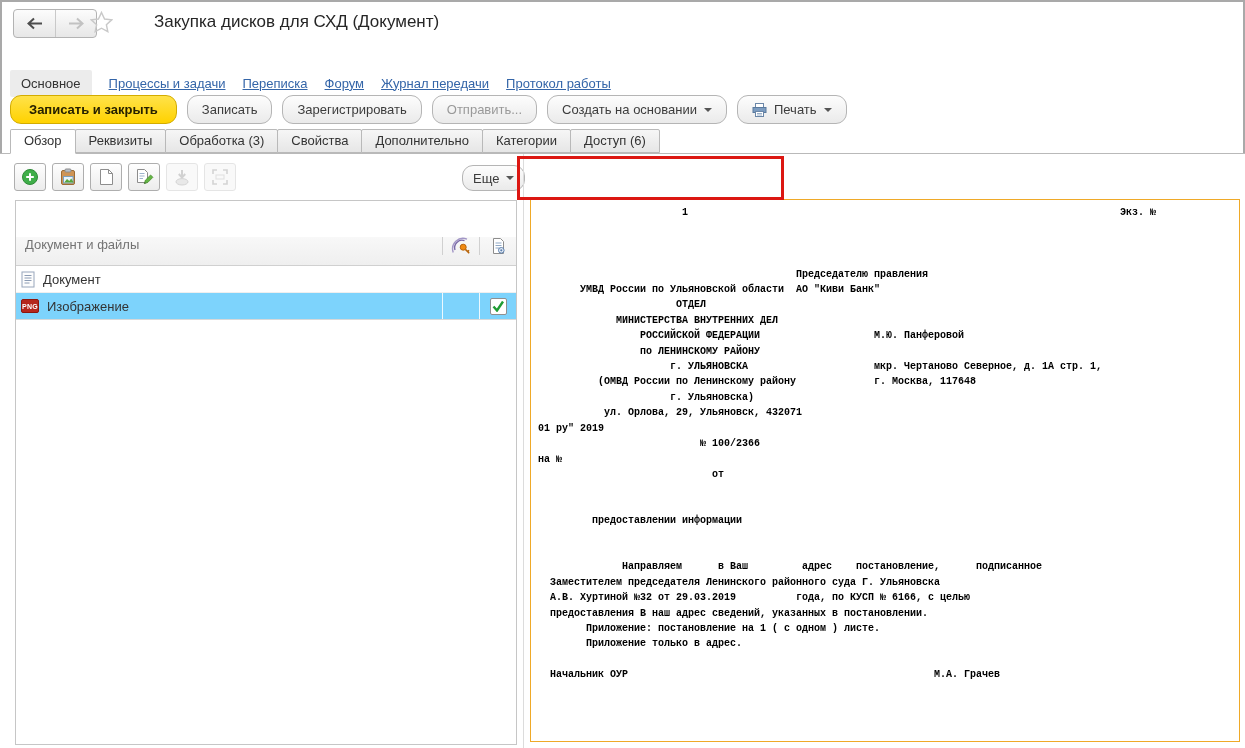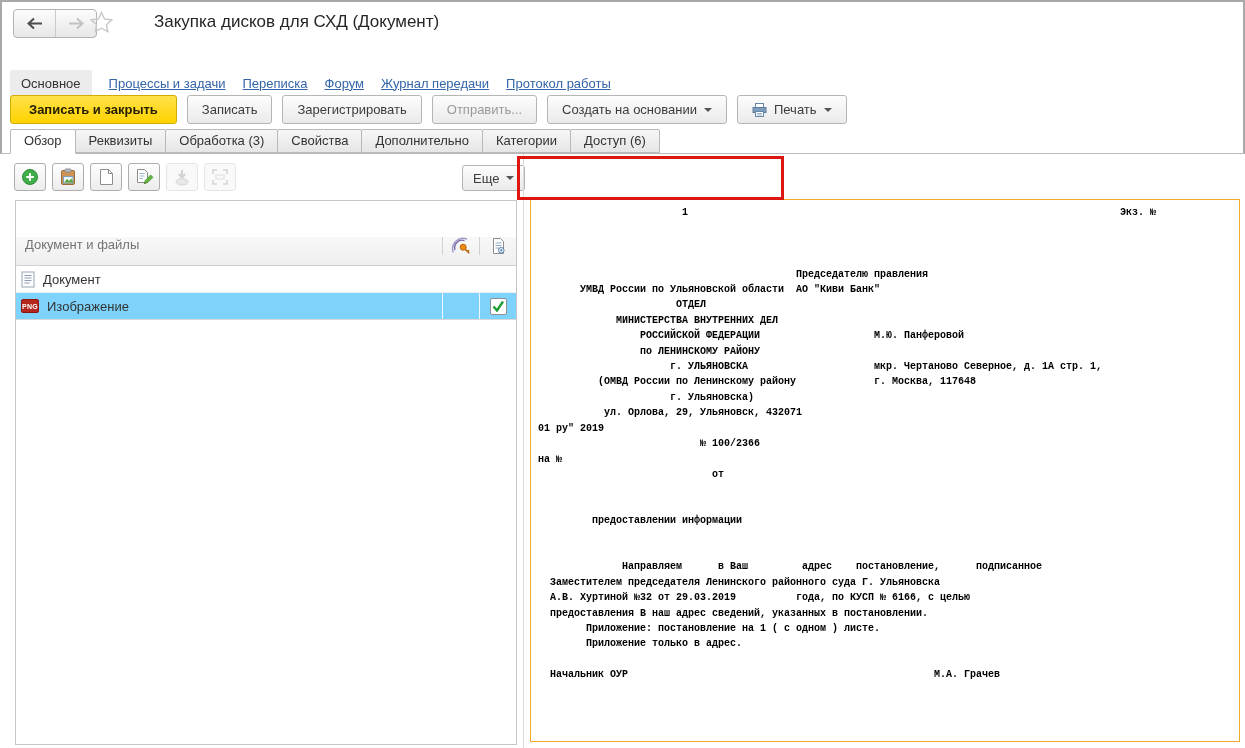--- a/index.html
+++ b/index.html
@@ -14,21 +14,21 @@
   .nav-btn{ width:41px; height:27px; display:flex; align-items:center; justify-content:center; cursor:pointer; }
   .nav-btn + .nav-btn{ border-left:1px solid #c9c9c9; }
   .star{ position:absolute; left:90px; top:11px; cursor:pointer; }
   .title{ position:absolute; left:122px; top:12px; font-size:17px; color:#262626;margin-left:32px; }
   
   .navbar{ position:absolute; left:10px; top:48px; height:30px; display:flex; align-items:center; gap:17px; font-size:13px;margin-top:20px; }
   .nav-active{ background:#ececec; padding:6px 11px; border-radius:2px; color:#333; }
   .nav-link{ color:#3465a8; text-decoration:underline; cursor:pointer; }
   
   .cmdbar{ position:absolute; left:10px; top:95px; display:flex; gap:10px; align-items:center; }
-  .btn{ height:29px; padding:0 14px; border:1px solid #b5b5b5; border-radius:3px;
+  .btn{ height:29px; padding:0 14px; border:1px solid #b5b5b5; border-radius:11px;
     background:linear-gradient(#fdfdfd,#eaeaea); font-size:13px; color:#3c3c3c;
     display:inline-flex; align-items:center; gap:7px; font-family:inherit; cursor:pointer; }
   .btn.primary{ background:linear-gradient(#ffe24a,#ffd200); border-color:#d3ac00; font-weight:bold; color:#262000; padding:0 18px;}
   .btn.disabled{ color:#999; }
   .caret{ width:0; height:0; border-left:4px solid transparent; border-right:4px solid transparent; border-top:4px solid #555; }
   
   .tabstrip{ position:absolute; left:0; right:0; top:129px; height:25px; padding-left:10px;
     display:flex; align-items:flex-end; border-bottom:1px solid #b9b9b9; }
   .tab{ height:24px; line-height:22px; padding:0 13px; border:1px solid #b9b9b9; margin-right:-1px;
     background:linear-gradient(#f6f6f6,#e6e6e6); font-size:13px; color:#333; border-radius:2px 2px 0 0; cursor:pointer; }

